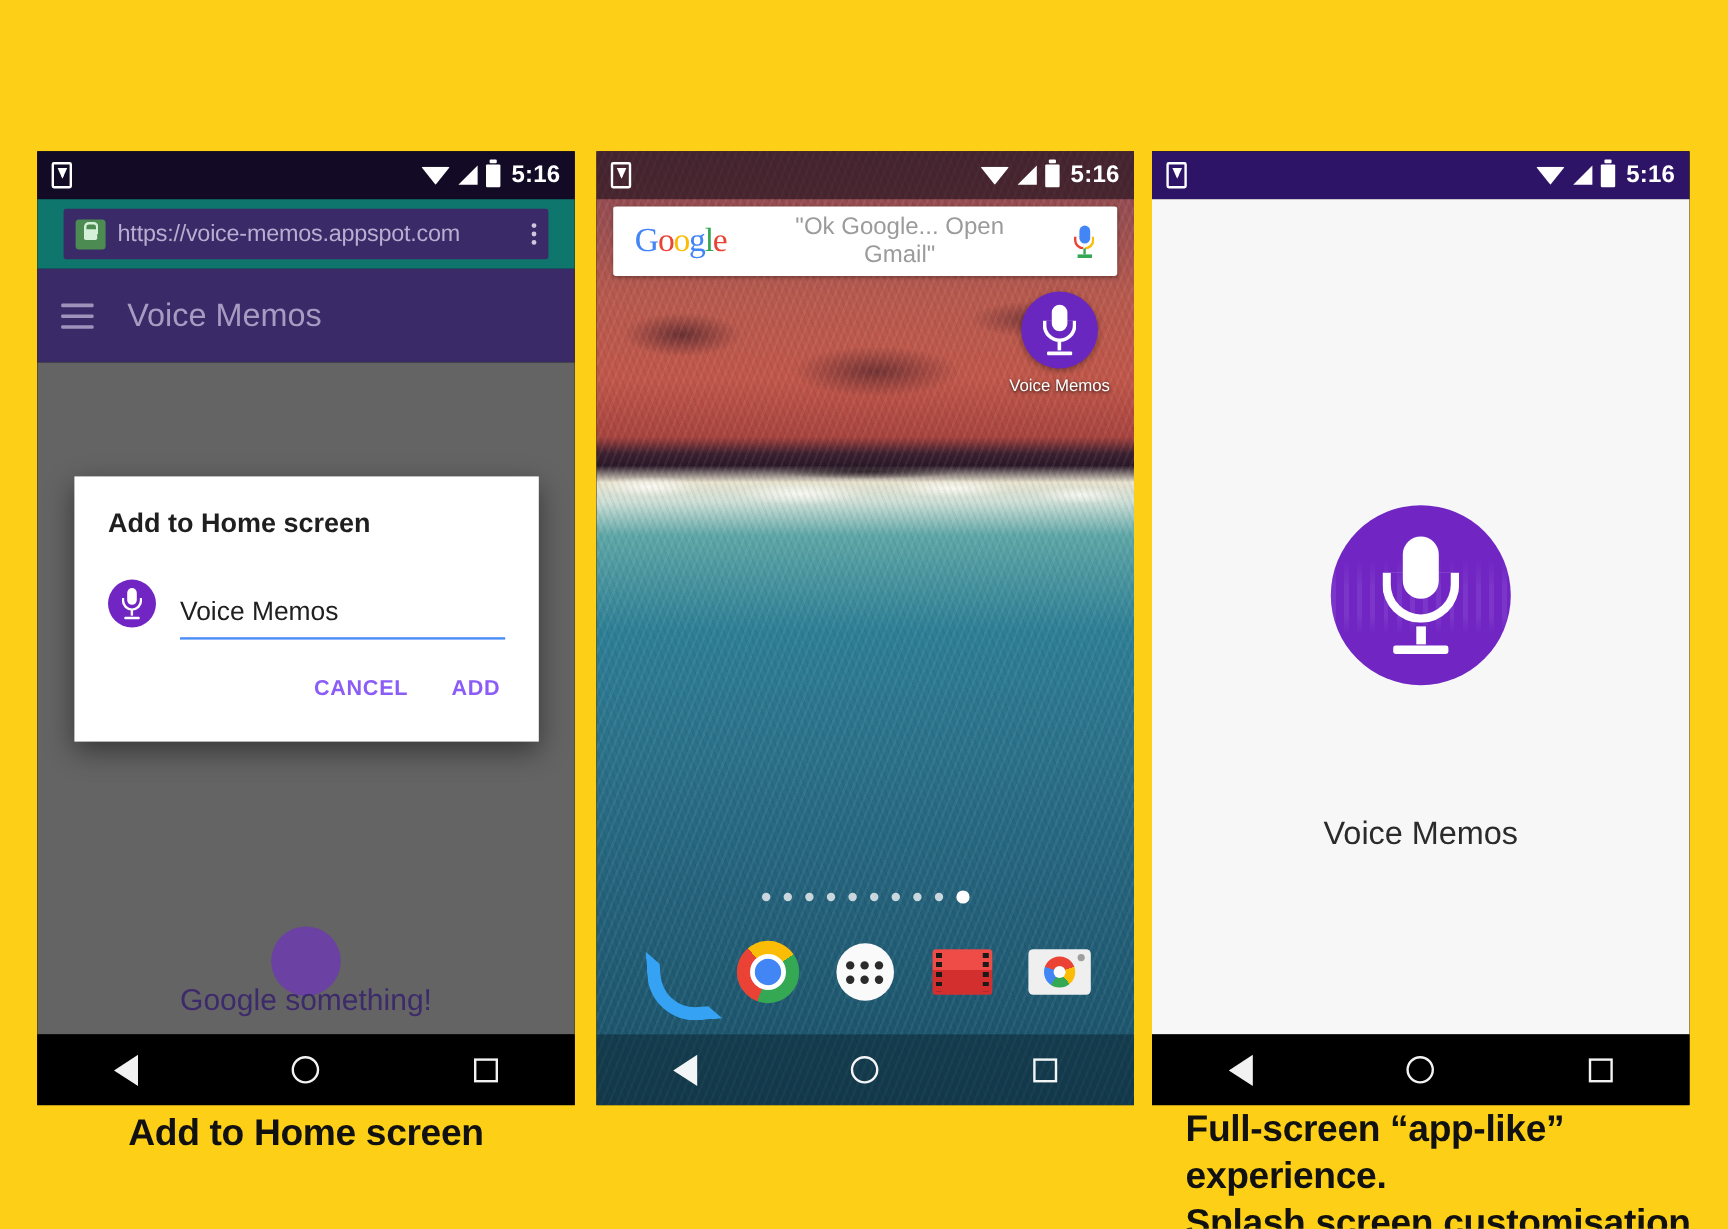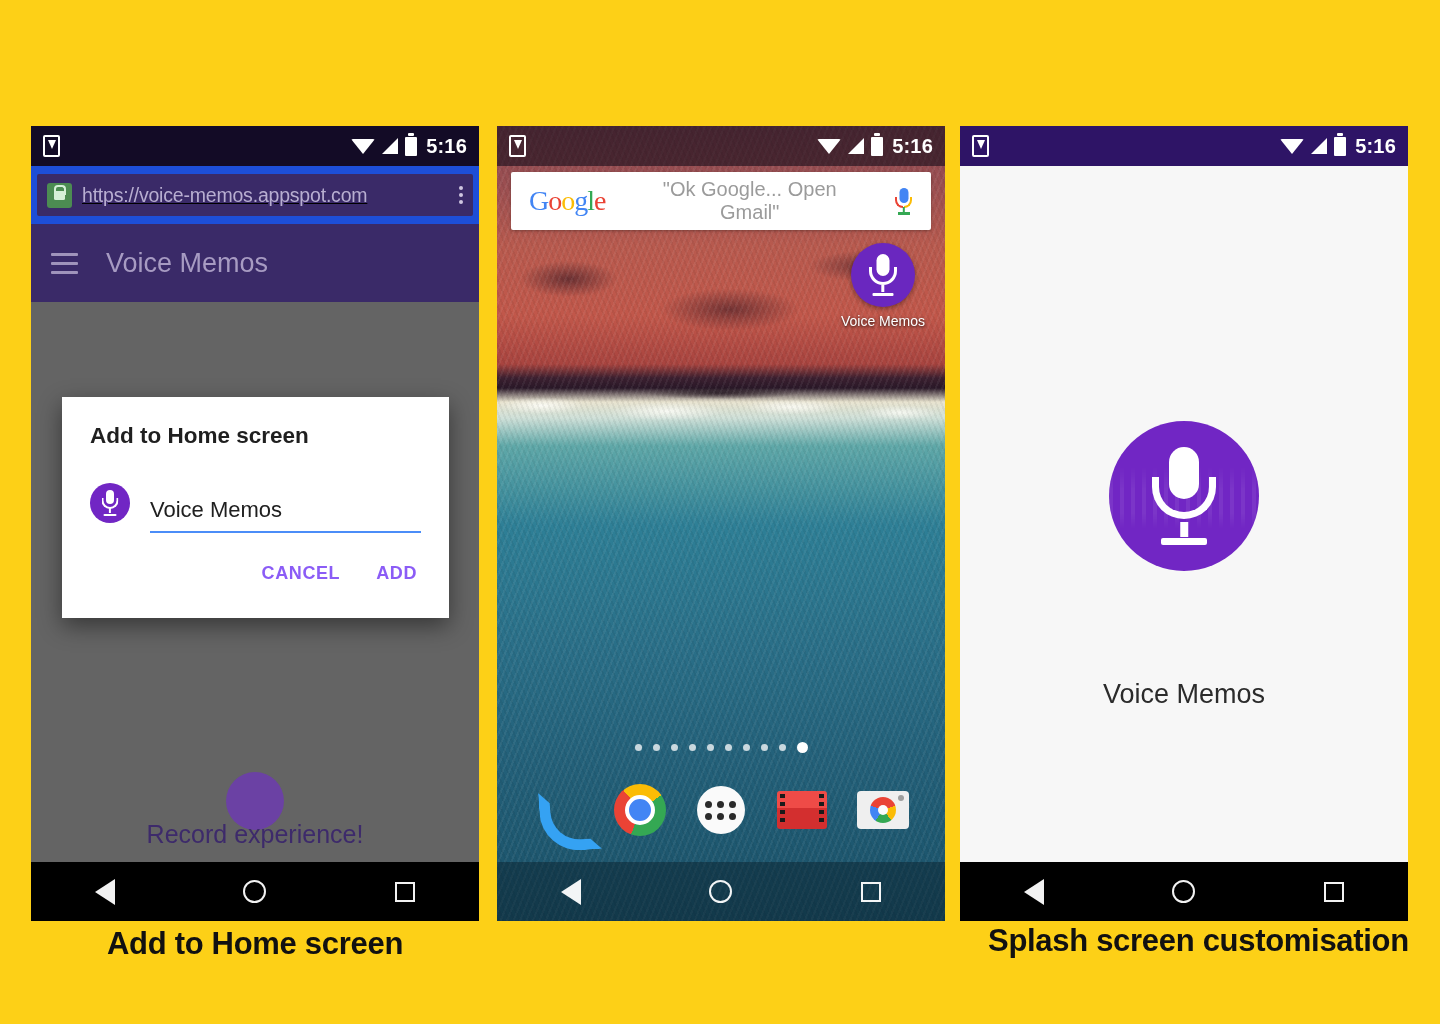--- a/index.html
+++ b/index.html
@@ -63,21 +63,21 @@
   }
   .batt-icon::before {
     content:""; position:absolute; left:50%; transform:translateX(-50%);
     top:-4px; width:6px; height:3px; background:#fff; border-radius:1px;
   }
   .clock { font-size: 20px; margin-left: 2px; }
 
   
   .chrome-bar {
     position: absolute; left: 0; top: 40px; width: 100%; height: 58px;
-    background: #1d4ed8; padding: 8px 6px; text-decoration: underline;
+    background: #0f766e; padding: 8px 22px;
   }
   .omnibox {
     width: 100%; height: 42px; background: #3a2a68; border-radius: 2px;
     display: flex; align-items: center; padding: 0 10px; gap: 10px;
   }
   .lock-chip {
     width: 25px; height: 25px; background: #4c8c52; border-radius: 3px;
     display: flex; align-items: center; justify-content: center;
   }
   .lock-body { width: 11px; height: 9px; background: #d5f0d8; border-radius: 1.5px; position: relative; }
@@ -334,21 +334,21 @@
       <span class="hamburger">
           <i></i>
           <i></i>
           <i></i>
         </span>
       <span class="app-title">Voice Memos</span>
     </div>
 
     <div class="content-scrim">
       <div class="empty-mic"></div>
-      <div class="record-text">Record experience!</div>
+      <div class="record-text">Google something!</div>
 
     </div>
 
     <div class="dialog">
       <div class="dialog-title">Add to Home screen</div>
       <div class="dialog-row">
         <span class="mic-avatar">
           <span class="mic-glyph">
               <span class="cap"></span>
               <span class="arc"></span>
@@ -488,16 +488,17 @@
 
     <div class="navbar">
       <span class="nav-back"></span>
       <span class="nav-home"></span>
       <span class="nav-recent"></span>
     </div>
   </div>
 
   <div class="caption" id="cap1">Add to Home screen</div>
   <div class="caption" id="cap3">
+    <div>Full-screen “app-like” experience.</div>
     <div>Splash screen customisation</div>
   </div>
 
 </div>
 
 </body></html>

